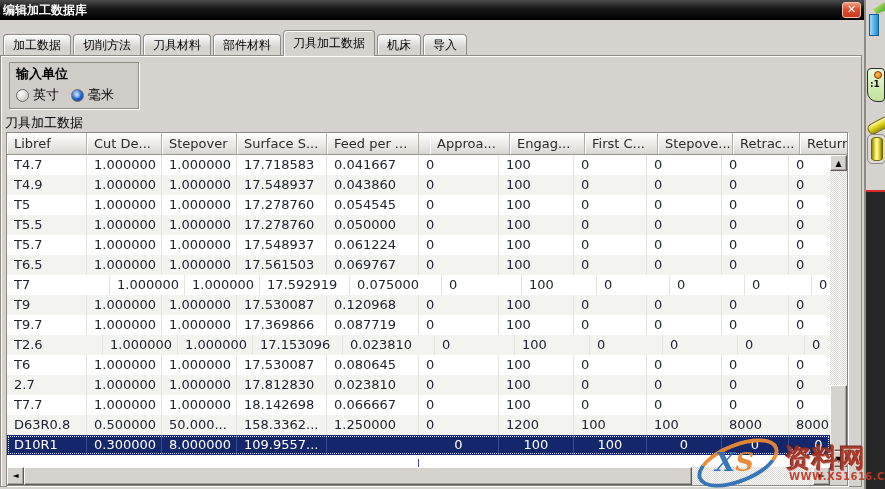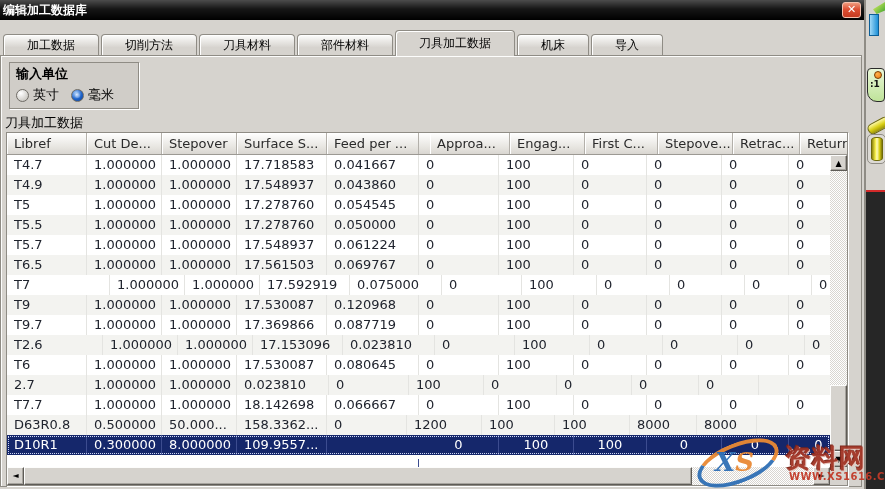--- a/index.html
+++ b/index.html
@@ -13,21 +13,21 @@
   .titlebar { position:absolute; left:0; top:0; right:0; height:20px;
     background:linear-gradient(180deg,#4c4c4c 0%,#161616 45%,#000 100%);
     color:#fff; font-weight:bold; font-size:12px; line-height:20px; padding-left:3px; }
   .closebtn { position:absolute; right:3px; top:2px; width:19px; height:16px;
     background:linear-gradient(180deg,#f09a7d,#dd4f33 45%,#c63a20);
     border:1px solid #f5c0ad; border-radius:3px; color:#fff; font-weight:bold;
     font-size:11px; line-height:14px; text-align:center; cursor:pointer; }
 
   
   .tabbar { position:absolute; left:3px; top:30px; height:26px; display:flex; align-items:flex-end; }
-  .tab { height:22px; line-height:20px; padding:0 23px; font-size:12px; color:#000;
+  .tab { height:22px; line-height:20px; padding:0 9px; font-size:12px; color:#000;
     background:linear-gradient(180deg,#fdfdfc,#d6d3ce 60%);
     border:1px solid #8f8c85; border-bottom:none; border-radius:4px 4px 0 0;
     margin-right:2px; position:relative; box-shadow:inset 1px 1px 0 #fff; }
   .tab.active { height:26px; line-height:24px; font-size:12px;
     background:#d6d3ce; z-index:3; box-shadow:inset 1px 1px 0 #fff; }
   .panel { position:absolute; left:0; top:55px; width:862px; height:432px;
     background:#d6d3ce; border:1px solid #8f8c85;
     box-shadow:inset 1px 1px 0 #fdfdfc; z-index:1; }
 
   
@@ -316,20 +316,21 @@
               <div class="tcell" style="width: 75px;">100</div>
               <div class="tcell" style="width: 73px;">0</div>
               <div class="tcell" style="width: 75px;">0</div>
               <div class="tcell" style="width: 67px;">0</div>
               <div class="tcell" style="width: 60px;">0</div>
             </div>
             <div class="trow">
               <div class="tcell" style="width: 80px;">2.7</div>
               <div class="tcell" style="width: 75px;">1.000000</div>
               <div class="tcell" style="width: 75px;">1.000000</div>
+              <div class="tcell" style="width: 90px;">17.812830</div>
               <div class="tcell" style="width: 92px;">0.023810</div>
               <div class="tcell" style="width: 80px;">0</div>
               <div class="tcell" style="width: 75px;">100</div>
               <div class="tcell" style="width: 73px;">0</div>
               <div class="tcell" style="width: 75px;">0</div>
               <div class="tcell" style="width: 67px;">0</div>
               <div class="tcell" style="width: 60px;">0</div>
             </div>
             <div class="trow">
               <div class="tcell" style="width: 80px;">T7.7</div>
@@ -342,20 +343,21 @@
               <div class="tcell" style="width: 73px;">0</div>
               <div class="tcell" style="width: 75px;">0</div>
               <div class="tcell" style="width: 67px;">0</div>
               <div class="tcell" style="width: 60px;">0</div>
             </div>
             <div class="trow">
               <div class="tcell" style="width: 80px;">D63R0.8</div>
               <div class="tcell" style="width: 75px;">0.500000</div>
               <div class="tcell" style="width: 75px;">50.000...</div>
               <div class="tcell" style="width: 90px;">158.3362...</div>
+              <div class="tcell" style="width: 92px;">1.250000</div>
               <div class="tcell" style="width: 80px;">0</div>
               <div class="tcell" style="width: 75px;">1200</div>
               <div class="tcell" style="width: 73px;">100</div>
               <div class="tcell" style="width: 75px;">100</div>
               <div class="tcell" style="width: 67px;">8000</div>
               <div class="tcell" style="width: 60px;">8000</div>
             </div>
             <div class="trow selected">
               <div class="tcell" style="width: 80px;">D10R1</div>
               <div class="tcell" style="width: 75px;">0.300000</div>

